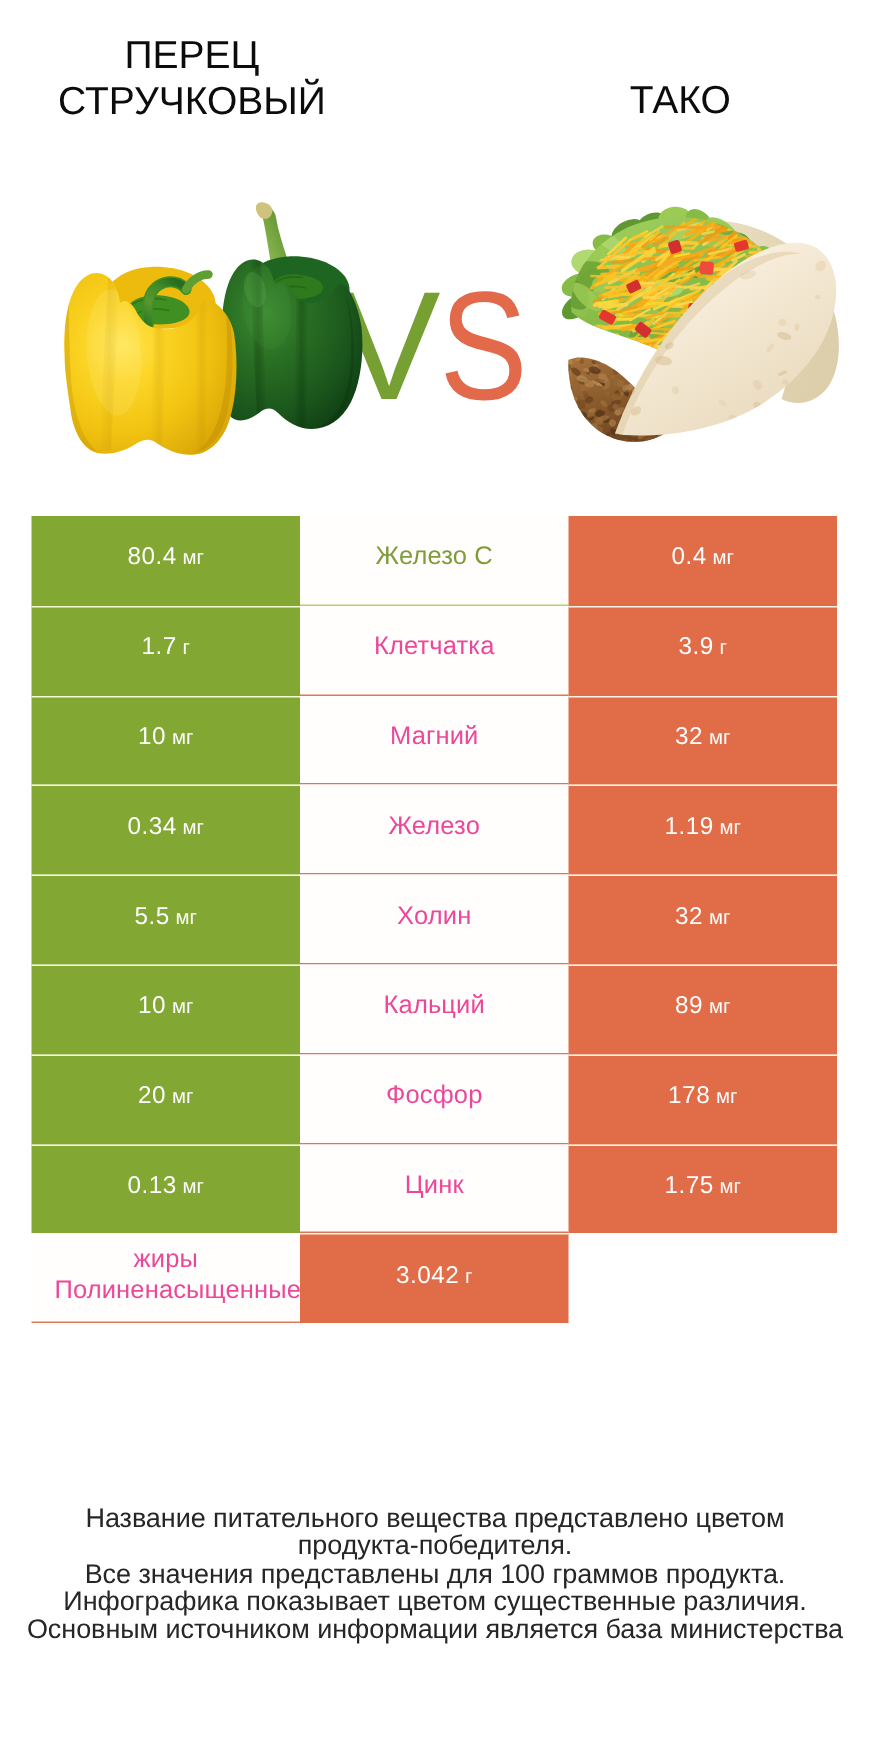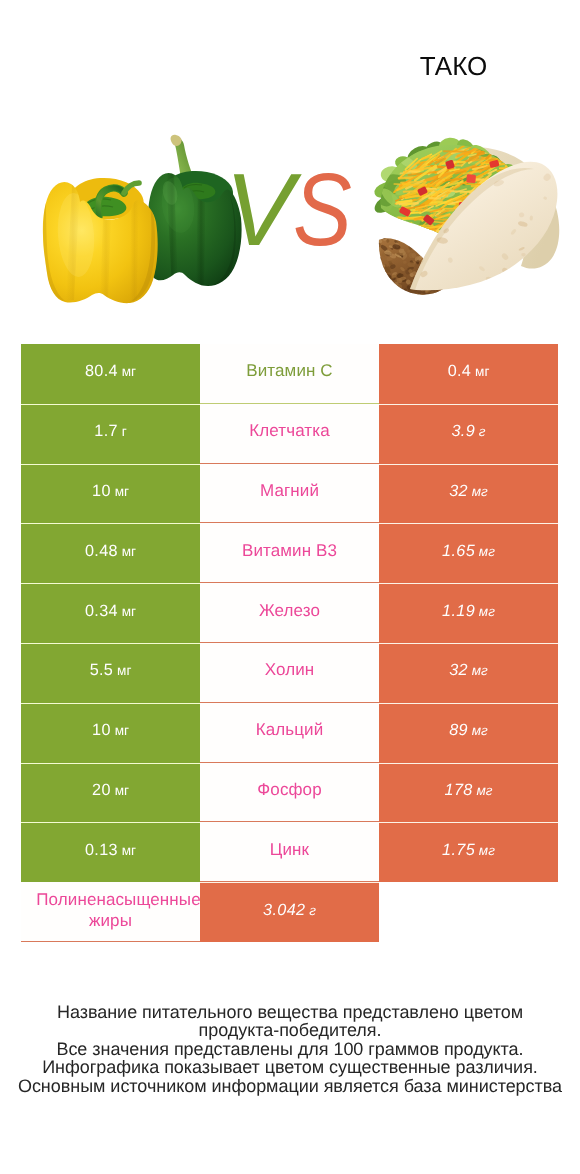--- a/index.html
+++ b/index.html
@@ -11,37 +11,37 @@
   
   .title{position:absolute;font-size:26px;line-height:30.2px;color:#0c0c0c;
          text-align:center;font-weight:400;}
   #title-left{left:0px;top:21.4px;width:256px;}
   #title-right{left:333px;top:51.2px;width:241px;}
 
   
   .hero{position:absolute;left:0;top:0;width:580px;height:330px;}
   .peppers{position:absolute;left:0;top:0;z-index:3;}
   .taco{position:absolute;left:0;top:0;}
-  .vs{position:absolute;left:225px;top:158px;height:104px;z-index:2;
+  .vs{position:absolute;left:225px;top:179px;height:104px;z-index:2;
       font-size:103px;line-height:104px;font-weight:400;letter-spacing:0px;
-      white-space:nowrap;font-style:italic;}
+      white-space:nowrap;}
   .vs .v{color:#76a031;display:inline-block;}
   .vs .s{color:#e2694a;display:inline-block;transform:scaleX(.855);
          transform-origin:left center;margin-left:-0.5px;}
 
   
   .table{position:absolute;left:21px;top:344px;width:537px;}
   .row{display:flex;height:59.8px;position:relative;}
   .cell{width:179px;box-sizing:border-box;display:flex;align-items:center;
         justify-content:center;position:relative;}
   .cell.left{background:#82a732;color:#fefefe;}
   .cell.right{background:#e16c48;color:#fefefe;}
   .cell.mid{background:#fffefd;}
   .row+.row .cell.left{border-top:1.2px solid #f4fbd2;text-align:center;}
-  .row+.row .cell.right{border-top:1.2px solid #fdf3e6;font-style:italic;}
+  .row+.row .cell.right{border-top:1.2px solid #fdf3e6;}
   .cell.mid{border-bottom:1.1px solid #d9795b;}
   .cell.mid.win-left{border-bottom-color:#bfcc73;}
   .val{font-size:16.2px;white-space:nowrap;letter-spacing:.35px;position:relative;top:-2.5px;}
   .val .u{font-size:13.6px;letter-spacing:0;margin-left:-1px;}
   .labelwrap{position:absolute;left:50%;top:50%;
              transform:translate(-50%,-50%);width:179px;text-align:center;margin-top:-2px;}
   .label{font-size:17px;line-height:21.5px;letter-spacing:.1px;
          display:block;white-space:nowrap;}
   .label.l1{position:relative;left:8px;}
   
@@ -52,20 +52,21 @@
 
   
   .footer{position:absolute;left:0;top:1002.5px;width:580px;text-align:center;
           font-size:18px;line-height:18.65px;color:#262626;letter-spacing:-.04px;}
 </style>
 </head>
 <body>
 
 <div class="page">
 
+  <div class="title" id="title-left">ПЕРЕЦ СТРУЧКОВЫЙ</div>
   <div class="title" id="title-right">ТАКО</div>
 
   <div class="hero">
 
     <svg class="peppers" width="580" height="330" viewBox="0 0 580 330">
       <defs>
         <radialGradient id="gY" cx="34%" cy="40%" r="72%">
           <stop offset="0%" stop-color="#ffe657"></stop>
             <stop offset="30%" stop-color="#fcd526"></stop>
           <stop offset="66%" stop-color="#f2c311"></stop>
@@ -910,21 +911,21 @@
     <div class="vs"><span class="v">V</span><span class="s">S</span></div>
   </div>
 
   <div class="table" id="nutrient-table">
       <div class="row">
         <div class="cell left">
           <span class="val">80.4 <span class="u">мг</span></span>
         </div>
         <div class="cell mid win-left">
           <div class="labelwrap">
-            <span class="label green">Витамин С</span>
+            <span class="label green">Железо С</span>
           </div>
         </div>
         <div class="cell right">
           <span class="val">0.4 <span class="u">мг</span></span>
         </div>
       </div>
       <div class="row">
         <div class="cell left">
           <span class="val">1.7 <span class="u">г</span></span>
         </div>
@@ -945,33 +946,20 @@
           <div class="labelwrap">
             <span class="label orange">Магний</span>
           </div>
         </div>
         <div class="cell right">
           <span class="val">32 <span class="u">мг</span></span>
         </div>
       </div>
       <div class="row">
         <div class="cell left">
-          <span class="val">0.48 <span class="u">мг</span></span>
-        </div>
-        <div class="cell mid win-right">
-          <div class="labelwrap">
-            <span class="label orange">Витамин B3</span>
-          </div>
-        </div>
-        <div class="cell right">
-          <span class="val">1.65 <span class="u">мг</span></span>
-        </div>
-      </div>
-      <div class="row">
-        <div class="cell left">
           <span class="val">0.34 <span class="u">мг</span></span>
         </div>
         <div class="cell mid win-right">
           <div class="labelwrap">
             <span class="label orange">Железо</span>
           </div>
         </div>
         <div class="cell right">
           <span class="val">1.19 <span class="u">мг</span></span>
         </div>
@@ -1024,22 +1012,22 @@
             <span class="label orange">Цинк</span>
           </div>
         </div>
         <div class="cell right">
           <span class="val">1.75 <span class="u">мг</span></span>
         </div>
       </div>
       <div class="row">
         <div class="cell mid win-right">
           <div class="labelwrap">
+            <span class="label orange">жиры</span>
             <span class="label orange l1">Полиненасыщенные</span>
-            <span class="label orange">жиры</span>
           </div>
         </div>
         <div class="cell right">
           <span class="val">3.042 <span class="u">г</span></span>
         </div>
       </div>
     </div>
 
   <div class="footer" id="footer">
       <div>Название питательного вещества представлено цветом</div>

